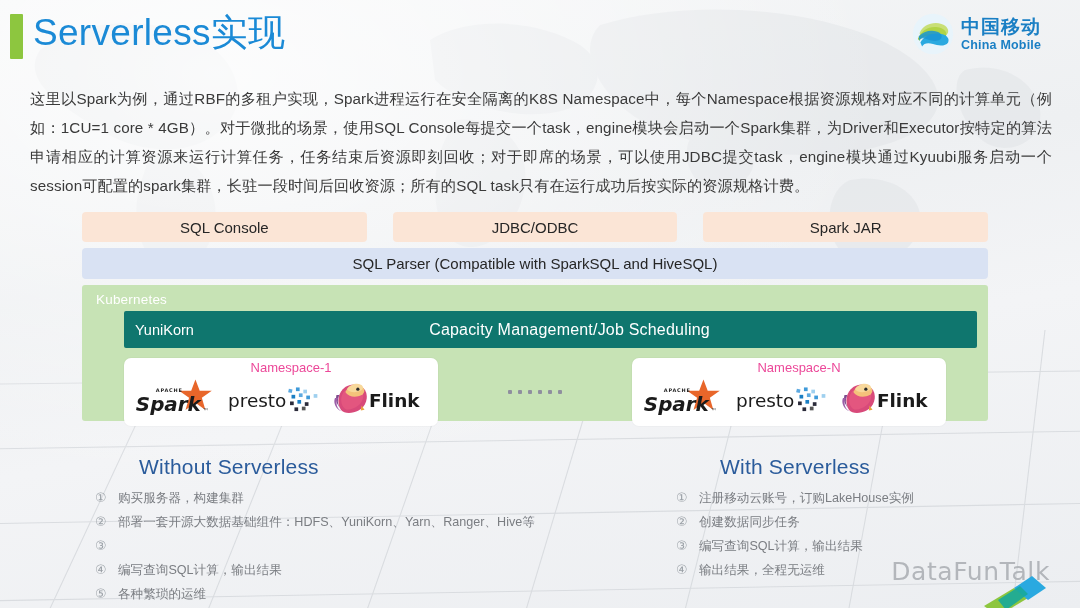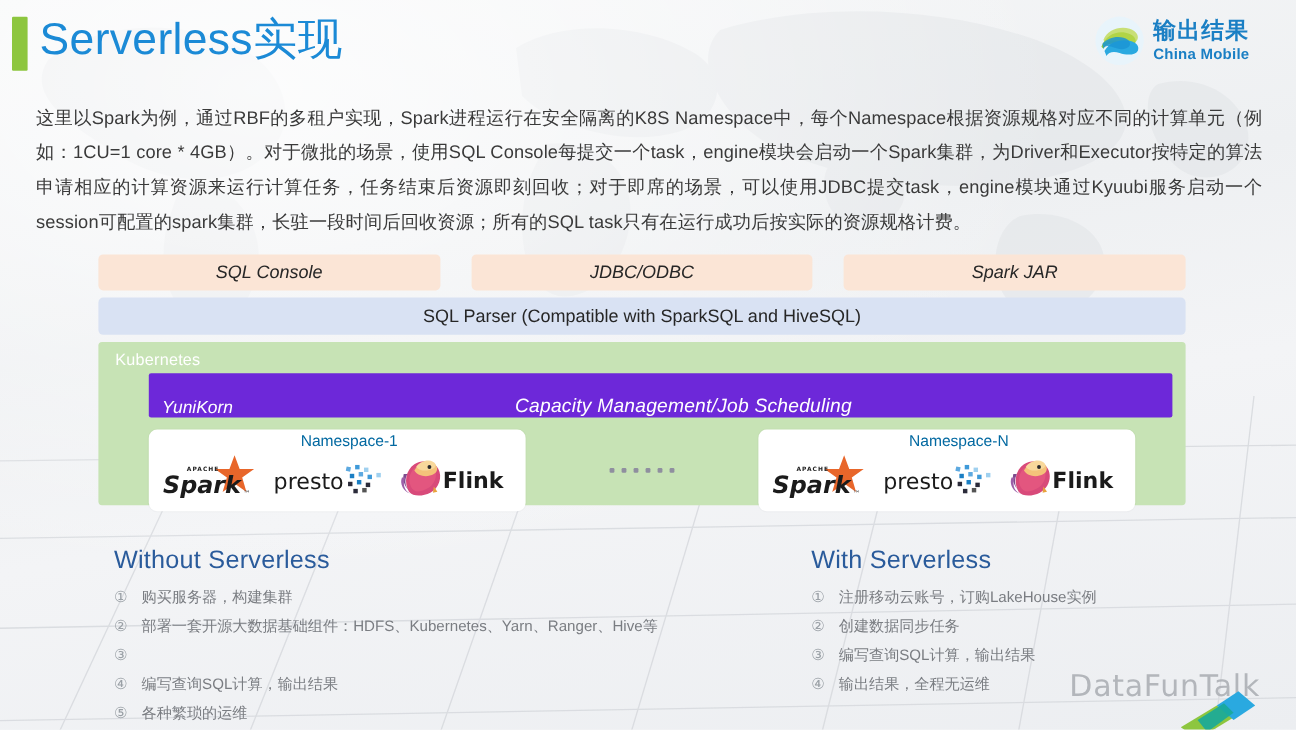--- a/index.html
+++ b/index.html
@@ -49,78 +49,78 @@
 
   
   .para{
     position:absolute;left:30px;top:84px;width:1022px;
     font-size:15.2px;line-height:29px;color:#3a3a3a;
     text-align:justify;letter-spacing:.1px;
   }
 
   
   .diagram{position:absolute;left:82px;top:212px;width:906px;}
-  .top-row{display:flex;gap:26px;font-style:italic;}
+  .top-row{display:flex;gap:26px;}
   .entry-box{
     flex:1;background:#fbe5d6;border-radius:4px;height:30px;
     display:flex;align-items:center;justify-content:center;
     font-size:15px;color:#262626;
   }
   .parser{
     margin-top:6px;background:#d9e2f3;border-radius:4px;height:31px;
     display:flex;align-items:center;justify-content:center;
     font-size:15px;color:#262626;
   }
   .k8s{
     margin-top:6px;background:#c7e3b5;border-radius:3px;
     padding:7px 10px 14px 10px;position:relative;height:136px;box-sizing:border-box;
   }
   .k8s-label{
     font-size:13.5px;color:#ffffff;margin:0 0 4px 4px;letter-spacing:.2px;
   }
   .yunikorn{
-    margin-left:32px;margin-right:1px;background:#6d28d9;border-radius:2px;height:37px;
-    display:flex;align-items:flex-end;position:relative;font-style:italic;
+    margin-left:32px;margin-right:1px;background:#0f766e;border-radius:2px;height:37px;
+    display:flex;align-items:center;position:relative;
   }
   .yk-name{
     position:absolute;left:11px;font-size:14.5px;color:#fff;
   }
   .yk-center{
     width:100%;text-align:center;font-size:16px;color:#fff;letter-spacing:.2px;padding-left:38px;
   }
   .ns-row{
     margin-top:10px;display:flex;align-items:center;justify-content:space-between;
     padding:0 32px 0 32px;
   }
   .ns-box{
     width:314px;height:68px;background:#fff;border-radius:7px;
     position:relative;box-shadow:0 0 0 1px rgba(0,0,0,.02);
   }
   .ns-title{
     position:absolute;top:2px;left:0;right:0;text-align:center;
-    font-size:13px;color:#0369a1;margin-left:20px;
+    font-size:13px;color:#ec4899;margin-left:20px;
   }
   .ns-logos{
     position:absolute;left:0;right:0;top:18px;height:48px;
     display:flex;align-items:center;justify-content:space-around;padding:0 6px;
   }
   .dots{display:flex;gap:6px;align-items:center;}
   .dots i{width:4px;height:4px;background:#8f8f9f;display:block;border-radius:1px;}
 
   
   .spark-logo{position:relative;width:86px;height:44px;}
   .presto-logo{position:relative;width:96px;height:40px;display:flex;align-items:center;}
   .flink-logo{position:relative;width:96px;height:44px;display:flex;}
 
   
   .col{position:absolute;}
   .col-left{left:95px;top:455px;width:540px;}
   .col-right{left:676px;top:455px;width:390px;}
   .col-title{
-    font-size:21px;color:#2a5b9b;font-weight:400;margin-bottom:9px;letter-spacing:.2px;
+    font-size:21px;color:#2a5b9b;font-weight:400;margin-bottom:9px;letter-spacing:.2px;margin-left:44px;
   }
   .col ol{list-style:none;margin:0;padding:0;}
   .col li{
     display:flex;align-items:baseline;gap:9px;
     font-size:12.6px;color:#7a7d82;line-height:21.5px;margin-bottom:2.5px;
   }
   .li-num{flex:0 0 14px;color:#9aa0a6;font-size:12.6px;}
 
   
   .watermark{
@@ -172,21 +172,21 @@
 
   <div class="logo">
     <svg class="logo-mark" viewBox="0 0 100 100">
       <circle cx="50" cy="50" r="48" fill="#e8f4fb"></circle>
       <path d="M14,62 C22,40 42,30 62,34 C78,37 86,48 80,56 C74,64 58,62 46,58 C34,54 22,56 18,66 Z" fill="#8cc63f"></path>
       <path d="M18,48 C26,28 50,20 70,26 C84,30 90,42 84,50 C78,58 62,56 50,52 C38,48 26,48 22,56 Z" fill="#bdd84a" opacity=".75"></path>
       <path d="M20,70 C30,52 52,46 70,50 C84,53 90,62 86,70 C80,80 62,78 50,74 C38,70 28,72 24,80 Z" fill="#2aa9e0"></path>
       <path d="M16,56 C26,44 44,40 58,44 C70,47 74,56 68,62 C60,70 44,66 34,62 C26,59 20,60 18,66 Z" fill="#1b95d4" opacity=".85"></path>
     </svg>
     <div class="logo-text">
-      <div class="logo-cn">输出结果</div>
+      <div class="logo-cn">中国移动</div>
       <div class="logo-en">China Mobile</div>
     </div>
   </div>
 
   <div class="para">这里以Spark为例，通过RBF的多租户实现，Spark进程运行在安全隔离的K8S Namespace中，每个Namespace根据资源规格对应不同的计算单元（例如：1CU=1 core * 4GB）。对于微批的场景，使用SQL Console每提交一个task，engine模块会启动一个Spark集群，为Driver和Executor按特定的算法申请相应的计算资源来运行计算任务，任务结束后资源即刻回收；对于即席的场景，可以使用JDBC提交task，engine模块通过Kyuubi服务启动一个session可配置的spark集群，长驻一段时间后回收资源；所有的SQL task只有在运行成功后按实际的资源规格计费。</div>
 
   <div class="diagram">
 
     <div class="top-row">
       <div class="entry-box">SQL Console</div>
@@ -321,21 +321,21 @@
 
   <div class="col col-left">
     <div class="col-title">Without Serverless</div>
     <ol>
       <li>
         <span class="li-num">①</span>
         <span>购买服务器，构建集群</span>
       </li>
       <li>
         <span class="li-num">②</span>
-        <span>部署一套开源大数据基础组件：HDFS、Kubernetes、Yarn、Ranger、Hive等</span>
+        <span>部署一套开源大数据基础组件：HDFS、YuniKorn、Yarn、Ranger、Hive等</span>
       </li>
       <li>
         <span class="li-num">③</span>
       </li>
       <li>
         <span class="li-num">④</span>
         <span>编写查询SQL计算，输出结果</span>
       </li>
       <li>
         <span class="li-num">⑤</span>

